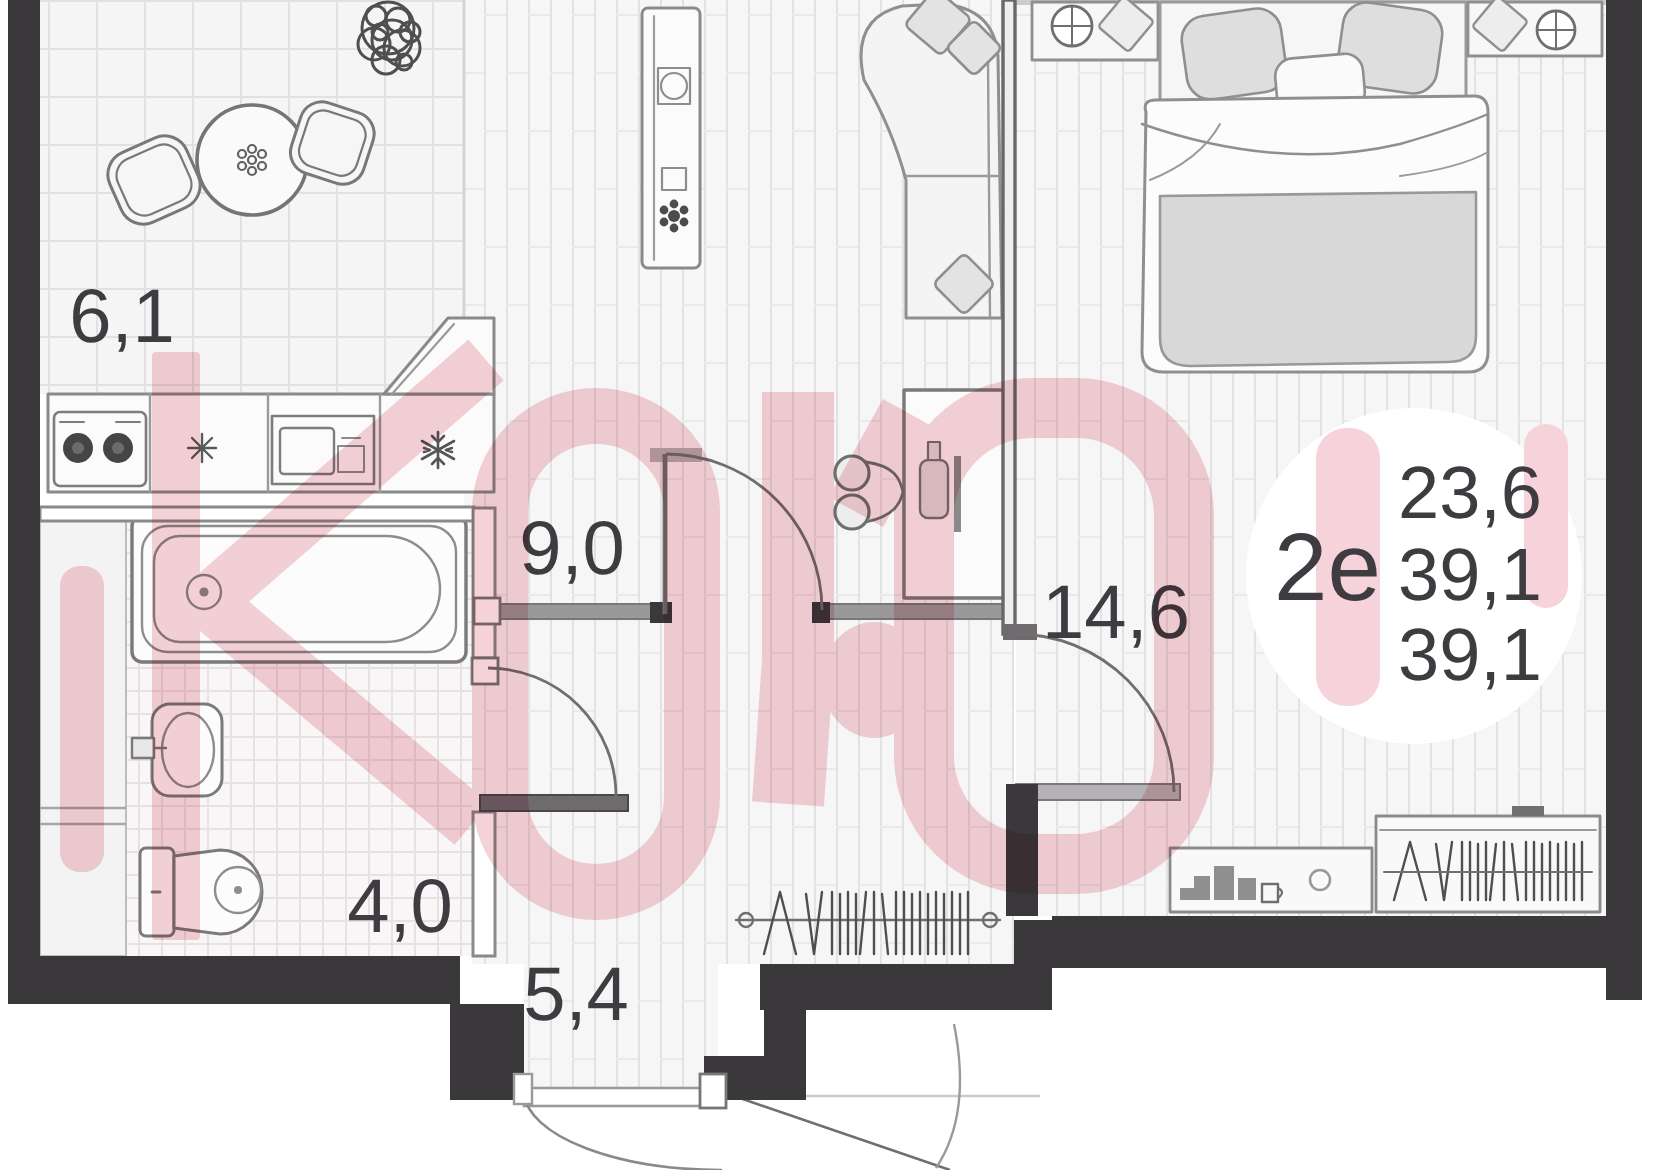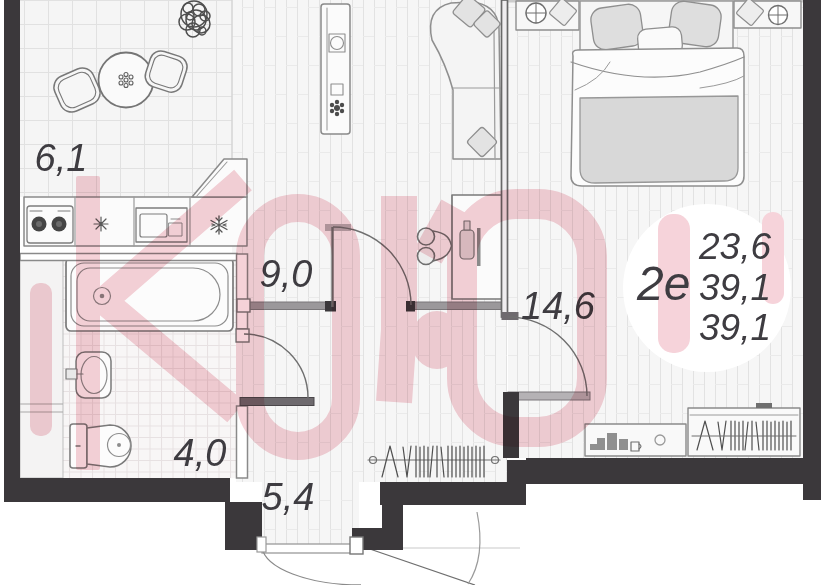--- a/index.html
+++ b/index.html
@@ -1,16 +1,16 @@
 <!DOCTYPE html>
 <html><head>
 <meta charset="utf-8">
 <style>
 html,body{margin:0;padding:0;background:#fff;}
-#plan{width:828px;height:585px;position:relative;font-family:"Liberation Sans",sans-serif;font-style:italic;}
+#plan{width:828px;height:585px;position:relative;font-family:"Liberation Sans",sans-serif;}
 text{font-family:"Liberation Sans",sans-serif;fill:#3e3c41;}
 </style>
 </head>
 <body>
 
 <div id="plan">
 <svg width="828" height="585" viewBox="0 0 828 585" xmlns="http://www.w3.org/2000/svg">
 <defs>
 <pattern id="plank" width="22" height="58" patternUnits="userSpaceOnUse">
 <rect width="22" height="58" fill="#f6f6f6"></rect>

